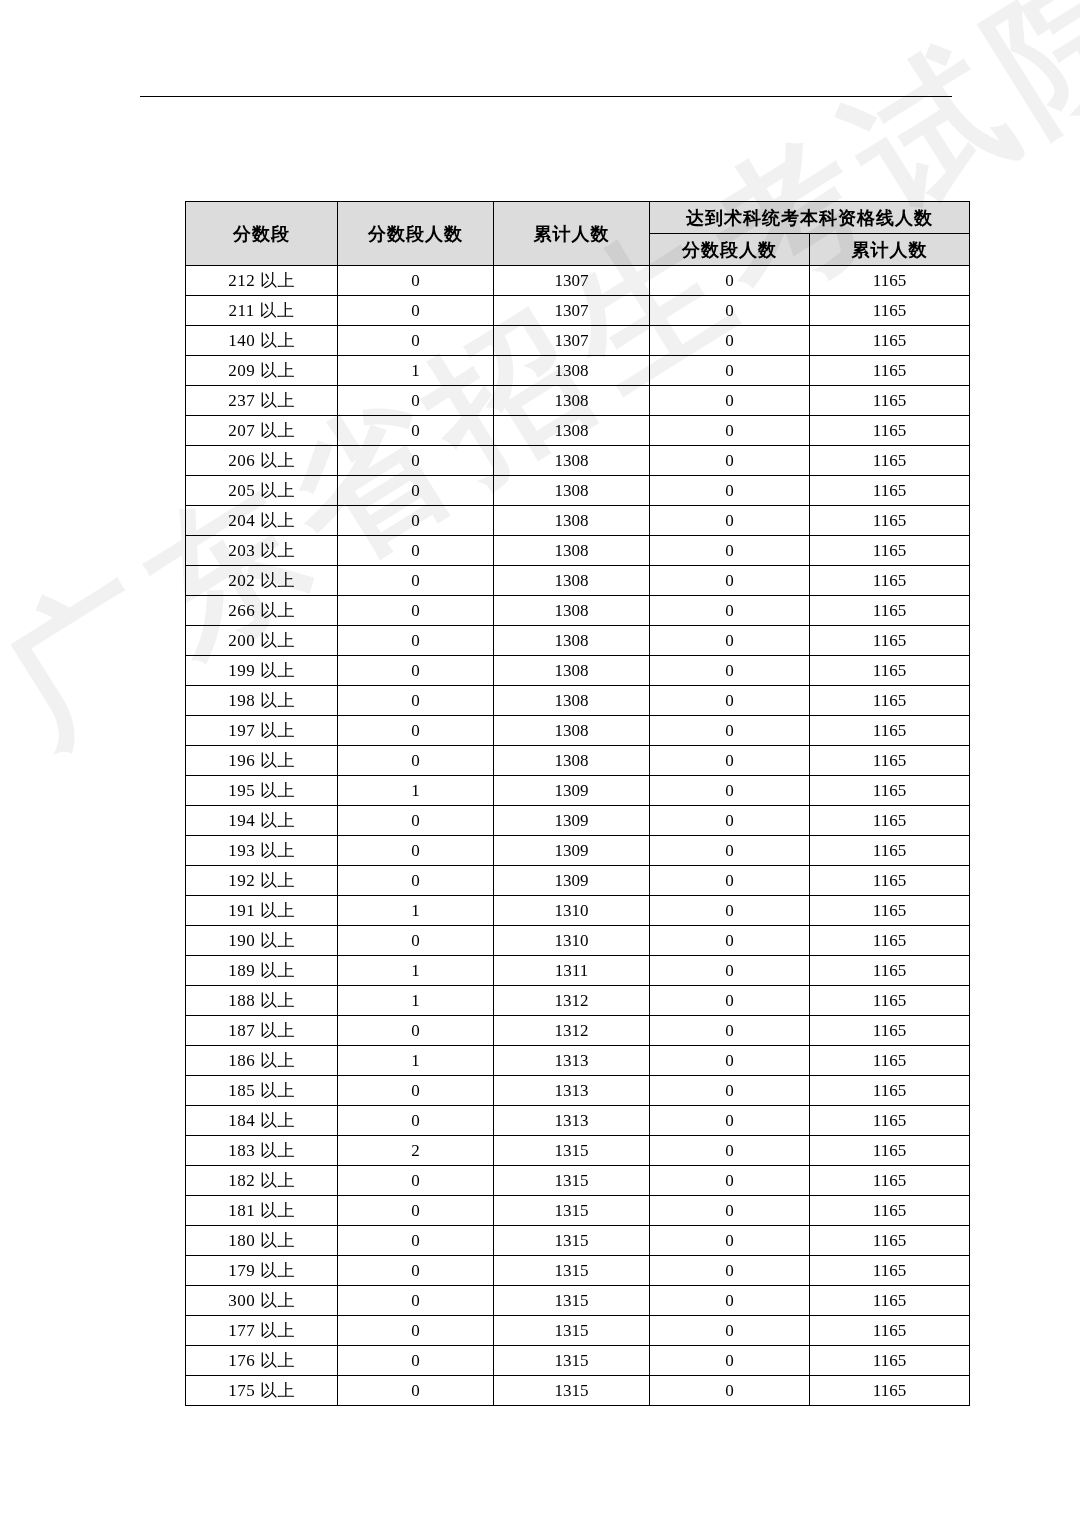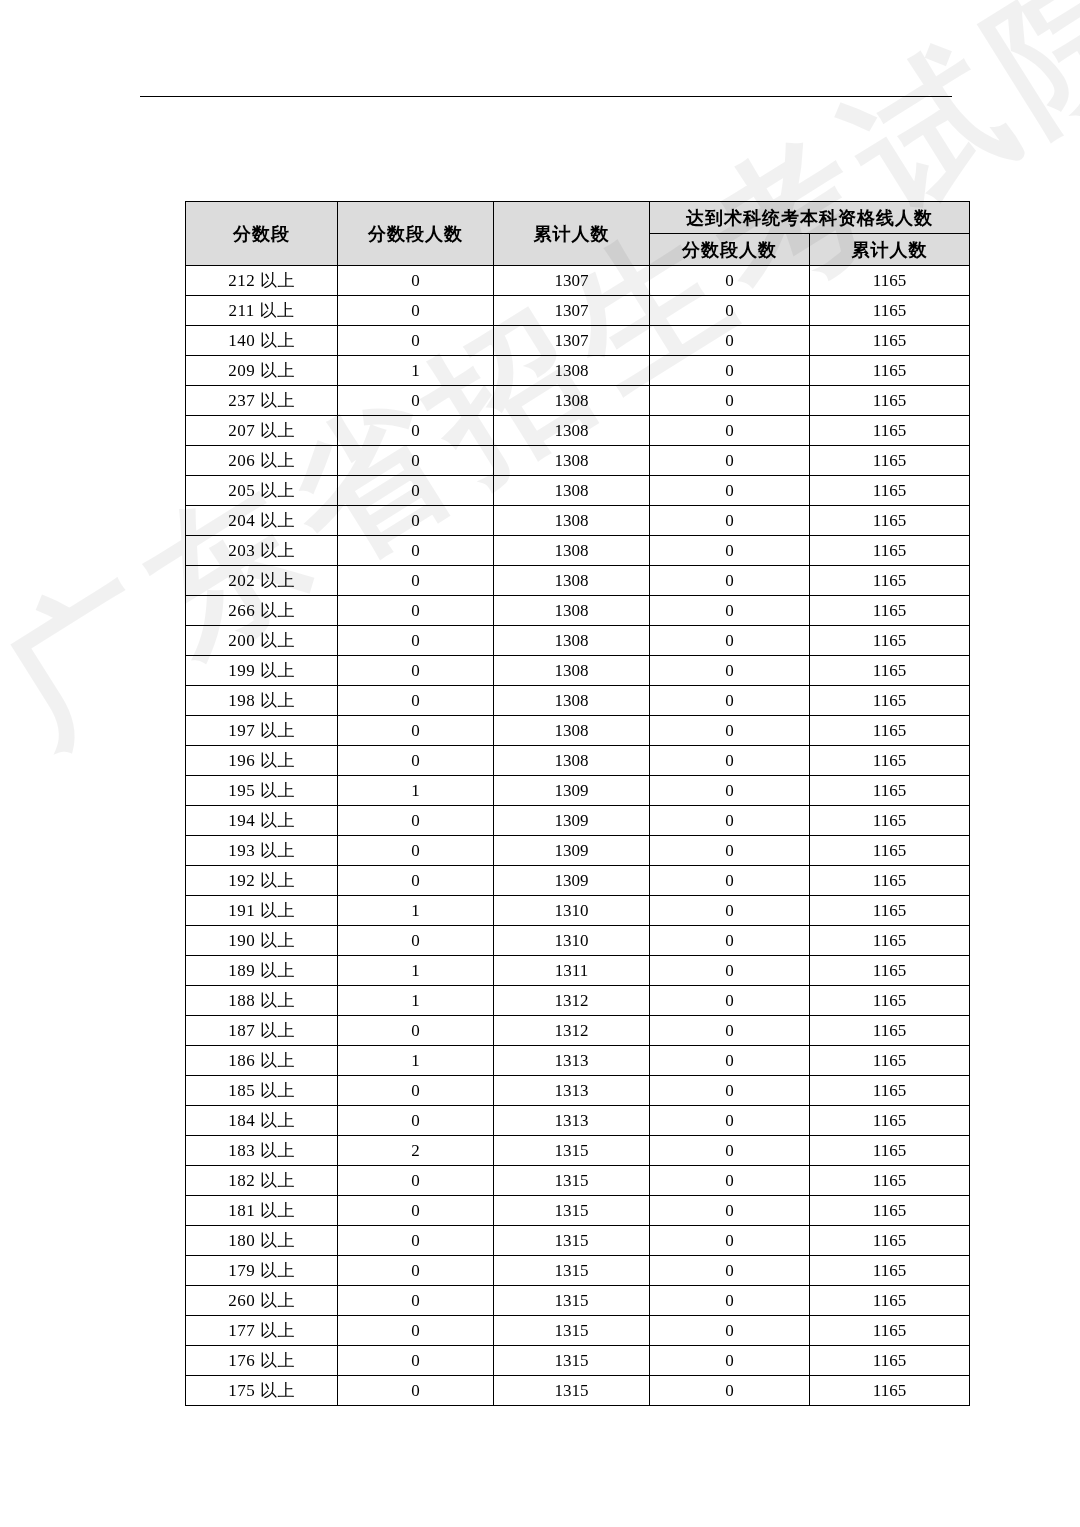--- a/index.html
+++ b/index.html
@@ -354,21 +354,21 @@
             <td class="num">1165</td>
           </tr>
           <tr>
             <td class="row-label">179 以上</td>
             <td class="num">0</td>
             <td class="num">1315</td>
             <td class="num">0</td>
             <td class="num">1165</td>
           </tr>
           <tr>
-            <td class="row-label">260 以上</td>
+            <td class="row-label">300 以上</td>
             <td class="num">0</td>
             <td class="num">1315</td>
             <td class="num">0</td>
             <td class="num">1165</td>
           </tr>
           <tr>
             <td class="row-label">177 以上</td>
             <td class="num">0</td>
             <td class="num">1315</td>
             <td class="num">0</td>

